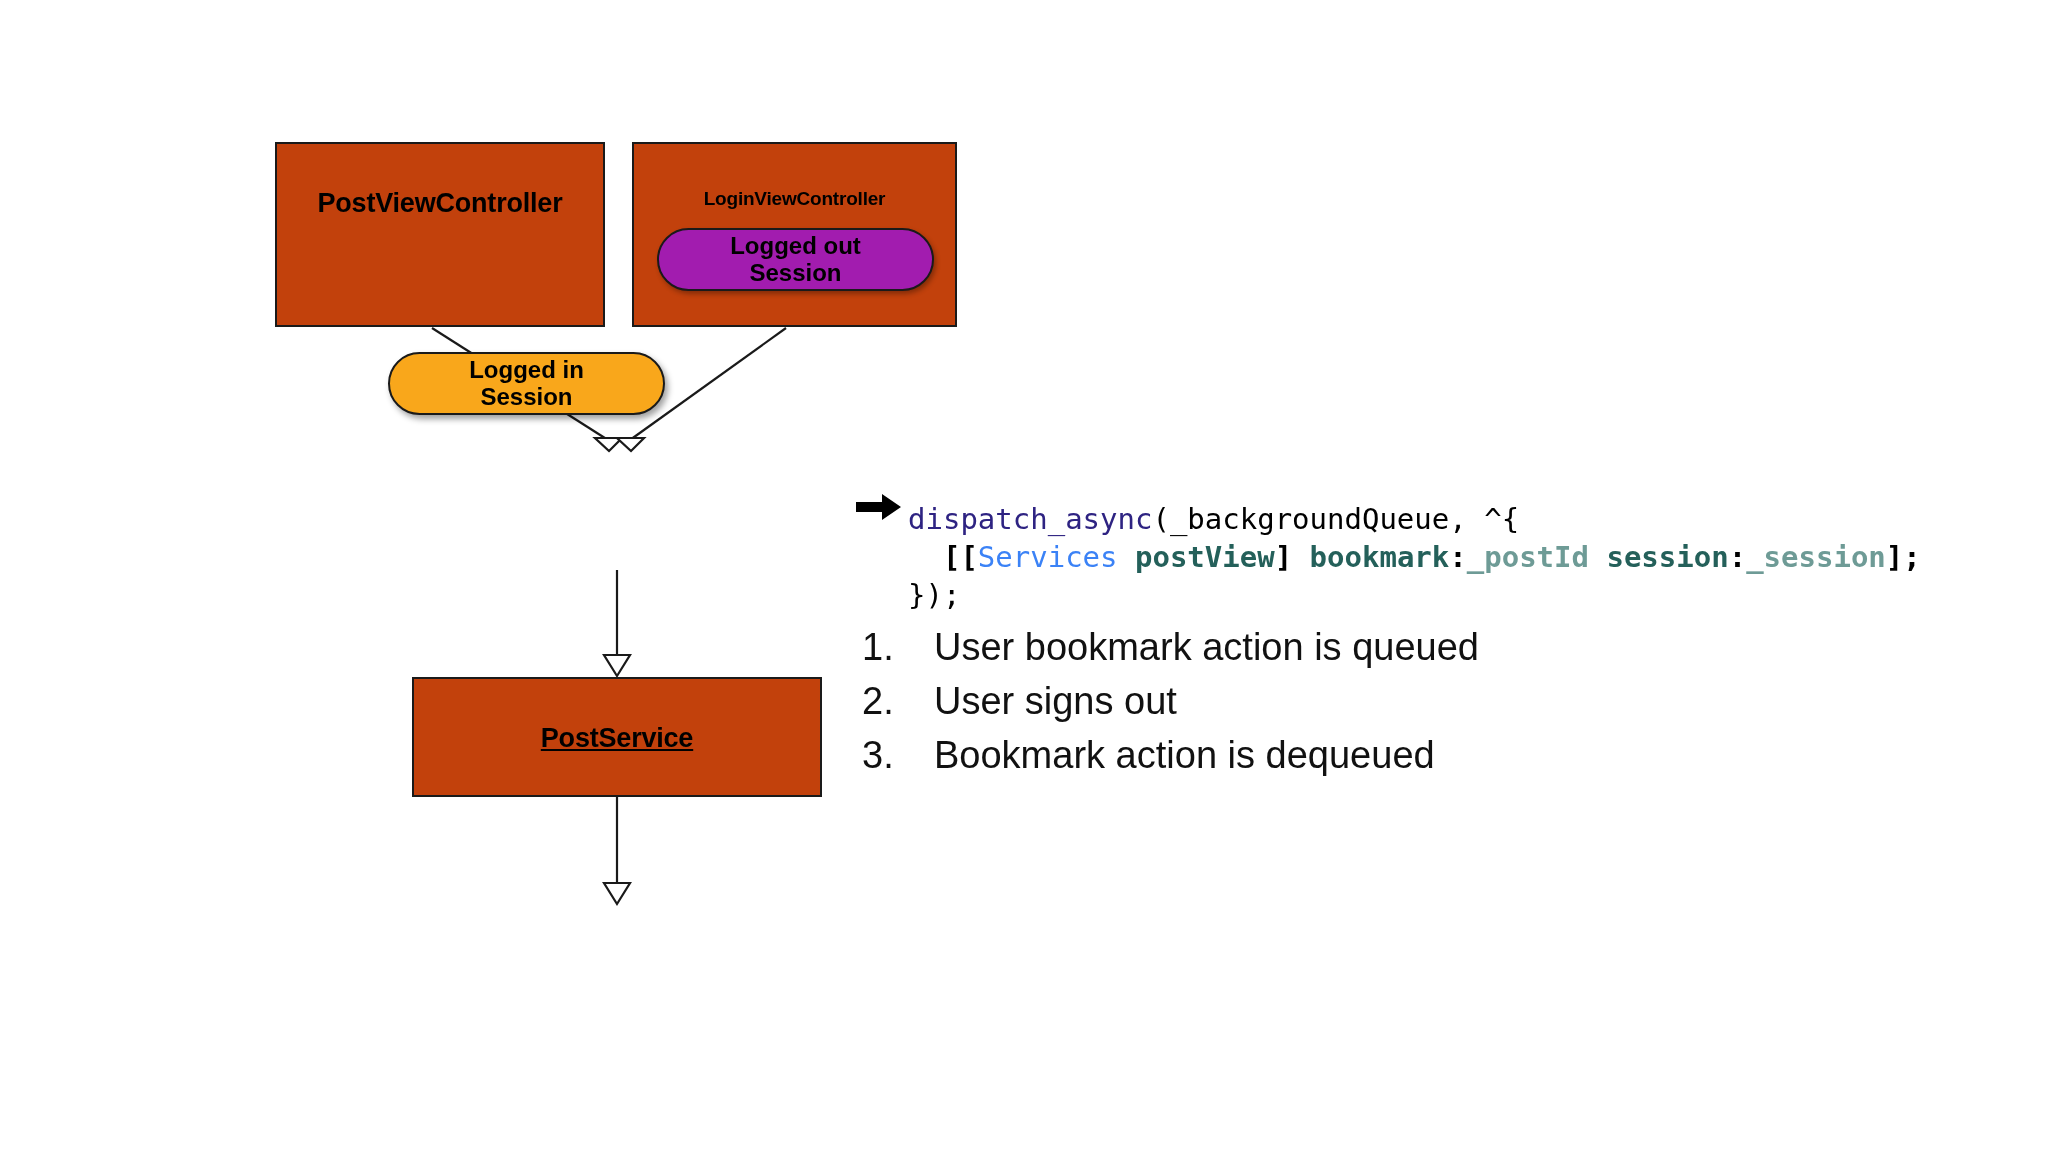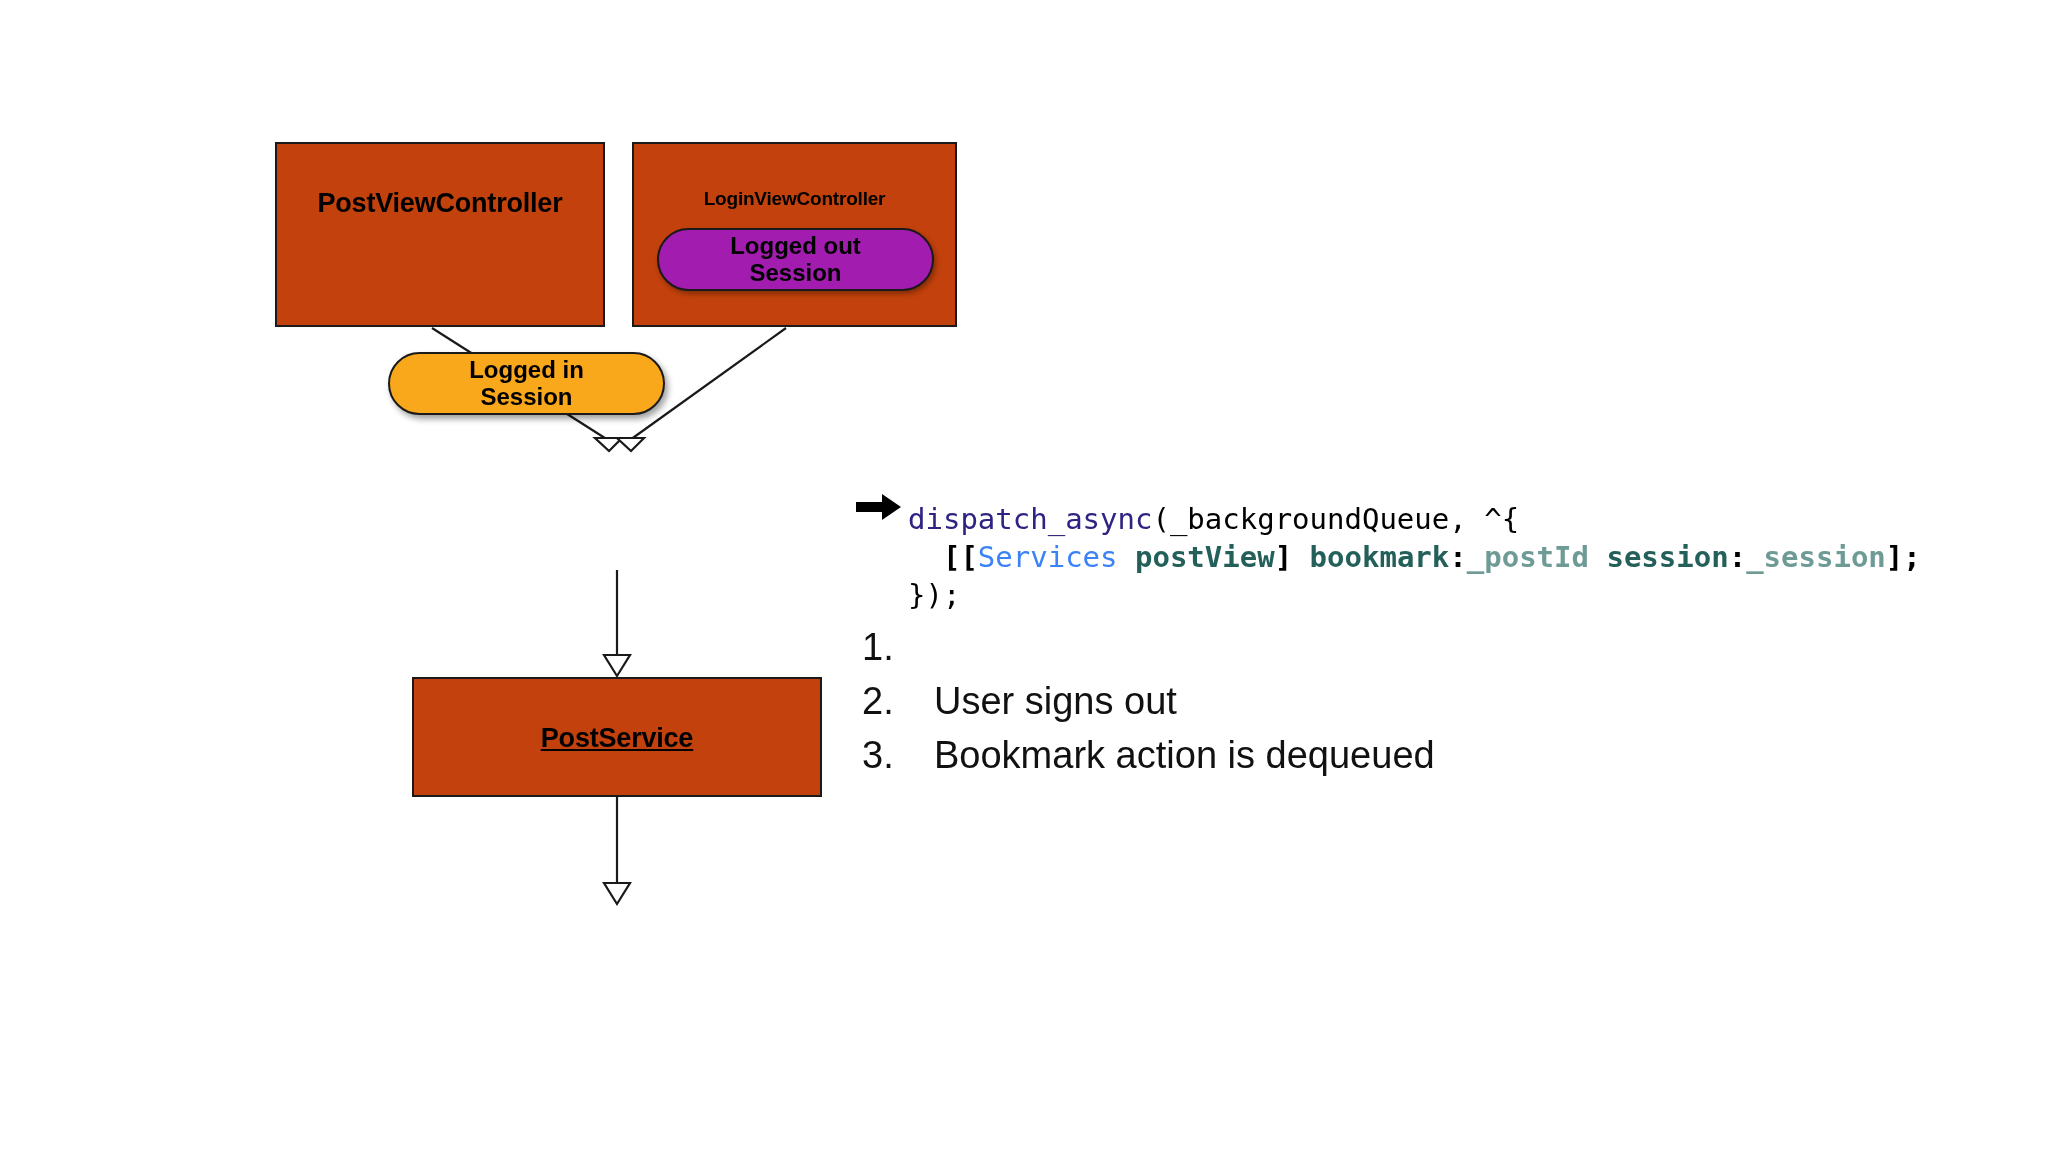--- a/index.html
+++ b/index.html
@@ -233,20 +233,21 @@
     <path d="M0,10 L26,10 L26,2 L45,15 L26,28 L26,20 L0,20 Z" fill="#000000"></path>
   </svg>
 
   <div id="code-block">
     <span class="code-line"><span class="tok-fn">dispatch_async</span><span class="tok-plain">(_backgroundQueue, ^{</span></span><span class="code-line"><span class="tok-bold">  [[</span><span class="tok-cls">Services</span><span class="tok-sel"> postView</span><span class="tok-bold">] </span><span class="tok-sel">bookmark</span><span class="tok-bold">:</span><span class="tok-arg">_postId</span><span class="tok-bold"> </span><span class="tok-sel">session</span><span class="tok-bold">:</span><span class="tok-arg">_session</span><span class="tok-bold">];</span></span><span class="code-line"><span class="tok-plain">});</span></span>
   </div>
 
   <ol id="steps-list">
     <li>
       <span class="step-num">1.</span>
+      <span class="step-text">User bookmark action is queued</span>
     </li>
     <li>
       <span class="step-num">2.</span>
       <span class="step-text">User signs out</span>
     </li>
     <li>
       <span class="step-num">3.</span>
       <span class="step-text">Bookmark action is dequeued</span>
     </li>
   </ol>

